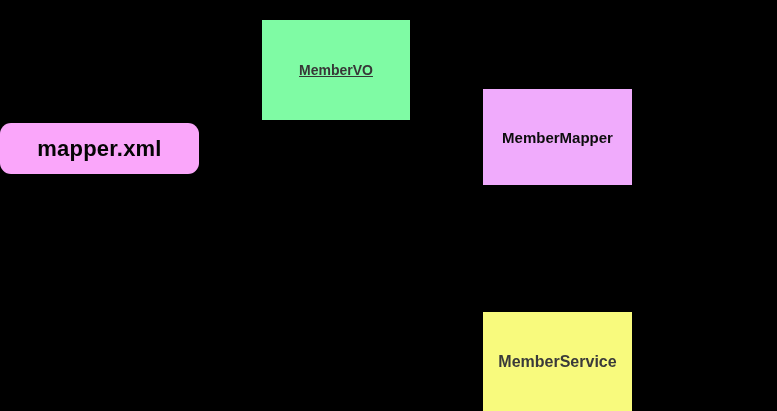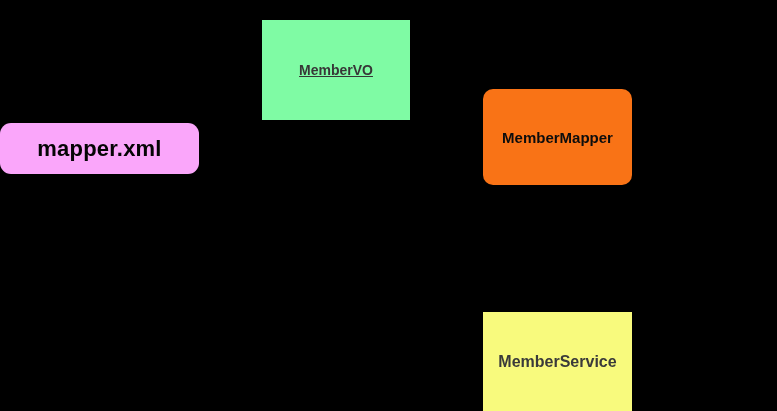--- a/index.html
+++ b/index.html
@@ -71,21 +71,21 @@
 <div class="canvas" style="background-color: rgb(0, 0, 0);">
 
   <div class="node node-mapper-xml" style="background-color: rgb(250, 166, 250);">
     <span class="label">mapper.xml</span>
   </div>
 
   <div class="node node-member-vo" style="background-color: rgb(127, 251, 164);">
     <span class="label">MemberVO</span>
   </div>
 
-  <div class="node node-member-mapper" style="background-color: #f97316; border-radius: 10px;">
+  <div class="node node-member-mapper" style="background-color: #f0abfc;">
     <span>
       <span class="label">MemberMapper</span>
     </span>
   </div>
 
   <div class="node node-member-service" style="background-color: rgb(248, 250, 125);">
     <span class="label">MemberService</span>
   </div>
 
 </div>

